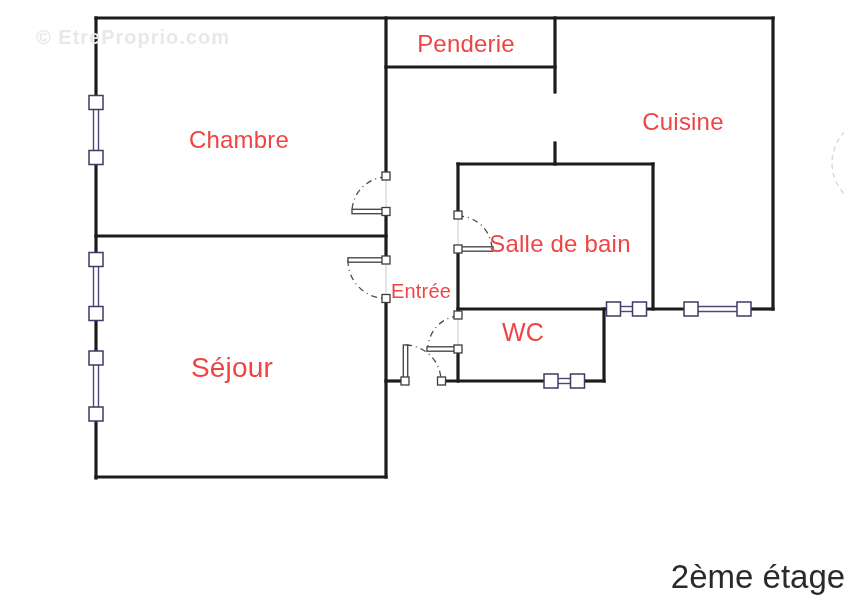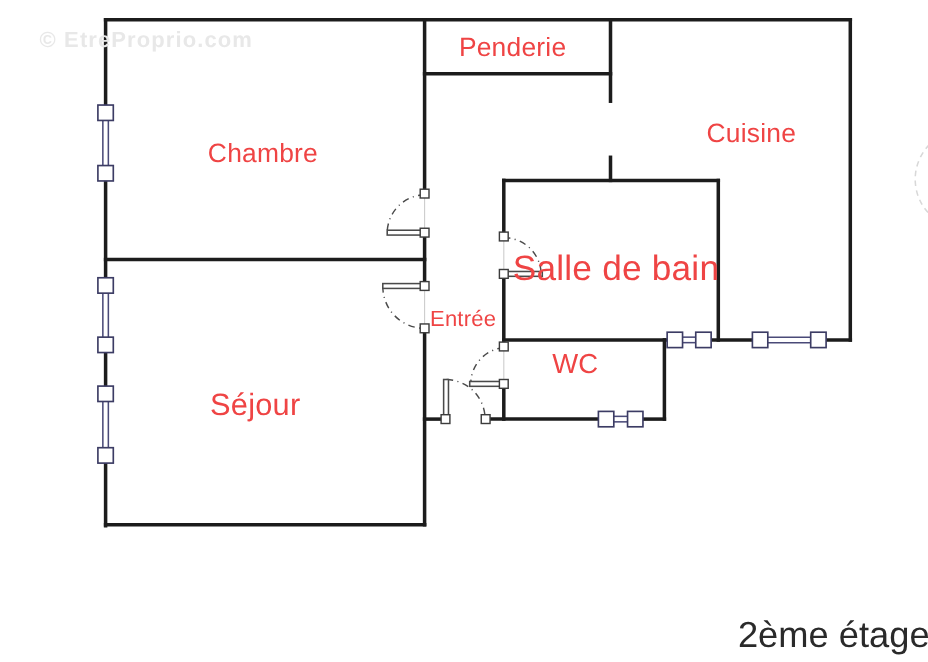--- a/index.html
+++ b/index.html
@@ -119,18 +119,18 @@
       <rect x="401" y="377" width="8" height="8" fill="#ffffff" stroke="#3c3c3c" stroke-width="1.3"></rect>
       <rect x="437.5" y="377" width="8" height="8" fill="#ffffff" stroke="#3c3c3c" stroke-width="1.3"></rect>
     </svg>
 
   <div id="watermark">© EtreProprio.com</div>
 
   <div class="room-label" style="left: 239px; top: 140px; font-size: 24px; text-align: right;">Chambre</div>
   <div class="room-label" style="left: 232px; top: 368px; font-size: 28px;">Séjour</div>
   <div class="room-label" style="left: 466px; top: 44px; font-size: 24px;">Penderie</div>
   <div class="room-label" style="left: 683px; top: 122px; font-size: 24px;">Cuisine</div>
-  <div class="room-label" style="left: 560px; top: 244px; font-size: 32px;">Salle de bain</div>
+  <div class="room-label" style="left: 560px; top: 244px; font-size: 24px;">Salle de bain</div>
   <div class="room-label" style="left: 421px; top: 291px; font-size: 20px;">Entrée</div>
   <div class="room-label" style="left: 523px; top: 332px; font-size: 25px;">WC</div>
 
   <div id="floor-label" style="left: 758px; top: 577px;">2ème étage</div>
 </div>
 
 </body></html>

